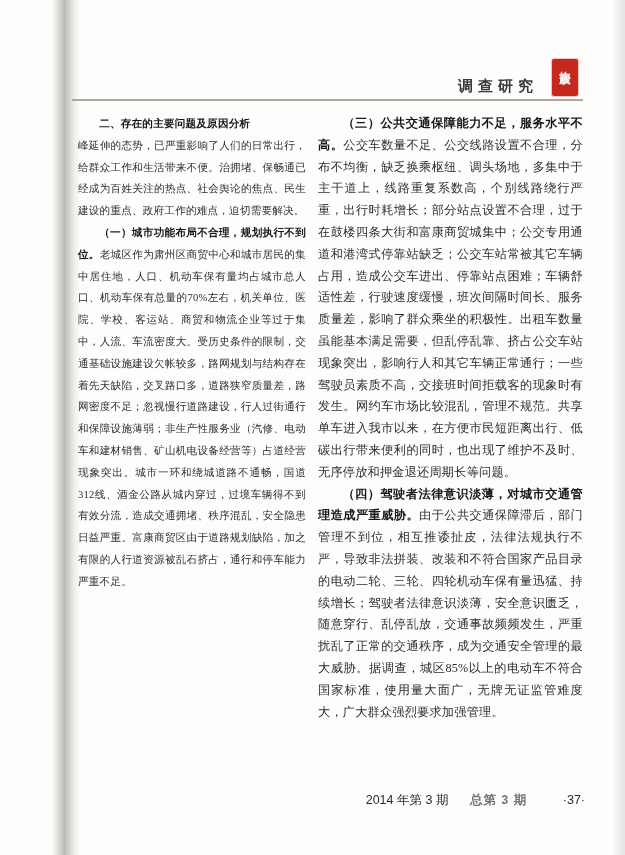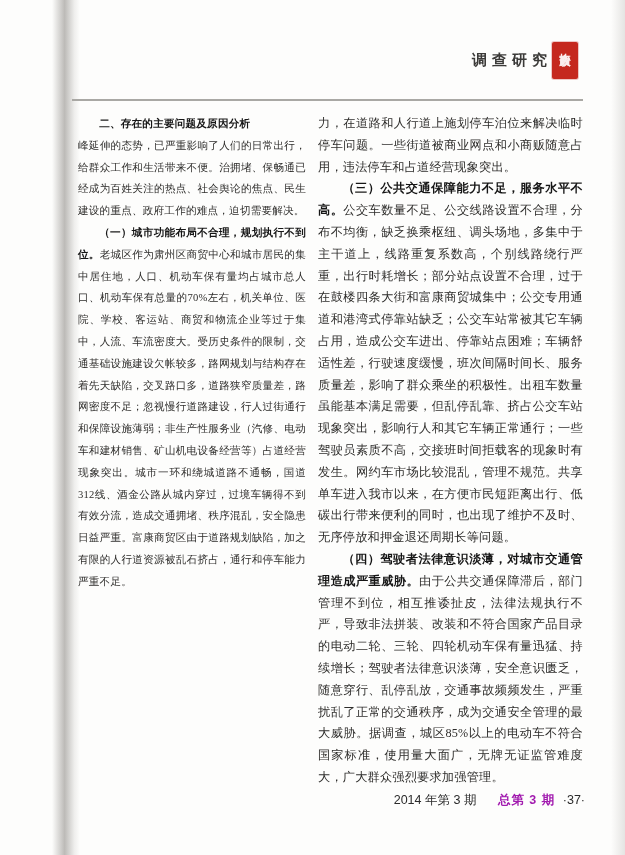--- a/index.html
+++ b/index.html
@@ -13,22 +13,22 @@
     position:absolute;left:52px;top:0;width:28px;height:855px;
     background:linear-gradient(to right, rgba(110,106,100,0) 0%, rgba(110,106,100,0.45) 45%, rgba(110,106,100,0.10) 80%, rgba(110,106,100,0) 100%);
     pointer-events:none;
   }
   .edge-right{
     position:absolute;right:0;top:0;width:14px;height:855px;
     background:linear-gradient(to left, rgba(120,116,110,0.18), rgba(120,116,110,0));
     pointer-events:none;
   }
   .header{
-    position:absolute;top:40px;right:47px;height:40px;
-    display:flex;align-items:center;
+    position:absolute;top:56px;right:47px;height:40px;
+    display:flex;align-items:flex-end;gap:14px;
   }
   .header-label{
     font-family:"Liberation Sans","DejaVu Sans",sans-serif;
     font-weight:700;font-size:15px;letter-spacing:5px;color:#3b3a38;
   }
   .seal{
     width:26px;height:37px;background:#c5281e;border-radius:2px;
     display:flex;align-items:center;justify-content:center;
     box-shadow:0 0 0 1px rgba(197,40,30,0.25);
   }
@@ -50,22 +50,22 @@
   .col-right{left:318px;width:265px;font-size:12.2px;line-height:21.8px;letter-spacing:0.2px;}
   .para{margin:0;text-indent:0;}
   .para.indent{text-indent:2em;}
   .lead{font-weight:700;color:#161616;}
   .footer{
     position:absolute;top:792px;right:40px;
     font-family:"Liberation Sans","DejaVu Sans",sans-serif;
     font-size:12.5px;color:#2b2b2b;white-space:nowrap;
   }
   .footer .gap1{margin-left:18px;}
-  .footer .gap2{margin-left:4px;}
-  .footer .red{color:#a21caf;font-weight:700;letter-spacing:1px;}
+  .footer .gap2{margin-left:32px;}
+  .footer .red{color:#737373;font-weight:700;letter-spacing:1px;}
 </style>
 </head>
 <body>
 
 <div class="page">
 
   <div class="spine-shadow"></div>
   <div class="edge-right"></div>
 
   <div class="header">
@@ -77,21 +77,20 @@
 
   <div class="rule"></div>
 
   <div class="col col-left">
     <p class="para indent"><span class="lead">二、存在的主要问题及原因分析</span><span></span></p>
     <p class="para"><span class="lead"></span><span>峰延伸的态势，已严重影响了人们的日常出行，给群众工作和生活带来不便。治拥堵、保畅通已经成为百姓关注的热点、社会舆论的焦点、民生建设的重点、政府工作的难点，迫切需要解决。</span></p>
     <p class="para indent"><span class="lead">（一）城市功能布局不合理，规划执行不到位。</span><span>老城区作为肃州区商贸中心和城市居民的集中居住地，人口、机动车保有量均占城市总人口、机动车保有总量的70%左右，机关单位、医院、学校、客运站、商贸和物流企业等过于集中，人流、车流密度大。受历史条件的限制，交通基础设施建设欠帐较多，路网规划与结构存在着先天缺陷，交叉路口多，道路狭窄质量差，路网密度不足；忽视慢行道路建设，行人过街通行和保障设施薄弱；非生产性服务业（汽修、电动车和建材销售、矿山机电设备经营等）占道经营现象突出。城市一环和绕城道路不通畅，国道312线、酒金公路从城内穿过，过境车辆得不到有效分流，造成交通拥堵、秩序混乱，安全隐患日益严重。富康商贸区由于道路规划缺陷，加之有限的人行道资源被乱石挤占，通行和停车能力严重不足。</span></p>
   </div>
 
   <div class="col col-right">
-    <p class="para"><span class="lead"></span><span>力，在道路和人行道上施划停车泊位来解决临时停车问题。一些街道被商业网点和小商贩随意占用，违法停车和占道经营现象突出。</span></p>
     <p class="para indent"><span class="lead">（三）公共交通保障能力不足，服务水平不高。</span><span>公交车数量不足、公交线路设置不合理，分布不均衡，缺乏换乘枢纽、调头场地，多集中于主干道上，线路重复系数高，个别线路绕行严重，出行时耗增长；部分站点设置不合理，过于在鼓楼四条大街和富康商贸城集中；公交专用通道和港湾式停靠站缺乏；公交车站常被其它车辆占用，造成公交车进出、停靠站点困难；车辆舒适性差，行驶速度缓慢，班次间隔时间长、服务质量差，影响了群众乘坐的积极性。出租车数量虽能基本满足需要，但乱停乱靠、挤占公交车站现象突出，影响行人和其它车辆正常通行；一些驾驶员素质不高，交接班时间拒载客的现象时有发生。网约车市场比较混乱，管理不规范。共享单车进入我市以来，在方便市民短距离出行、低碳出行带来便利的同时，也出现了维护不及时、无序停放和押金退还周期长等问题。</span></p>
     <p class="para indent"><span class="lead">（四）驾驶者法律意识淡薄，对城市交通管理造成严重威胁。</span><span>由于公共交通保障滞后，部门管理不到位，相互推诿扯皮，法律法规执行不严，导致非法拼装、改装和不符合国家产品目录的电动二轮、三轮、四轮机动车保有量迅猛、持续增长；驾驶者法律意识淡薄，安全意识匮乏，随意穿行、乱停乱放，交通事故频频发生，严重扰乱了正常的交通秩序，成为交通安全管理的最大威胁。据调查，城区85%以上的电动车不符合国家标准，使用量大面广，无牌无证监管难度大，广大群众强烈要求加强管理。</span></p>
   </div>
 
   <div class="footer">
     <span>2014 年第 3 期</span>
     <span class="red gap1">总第 3 期</span>
     <span class="gap2">·37·</span>
   </div>
 

